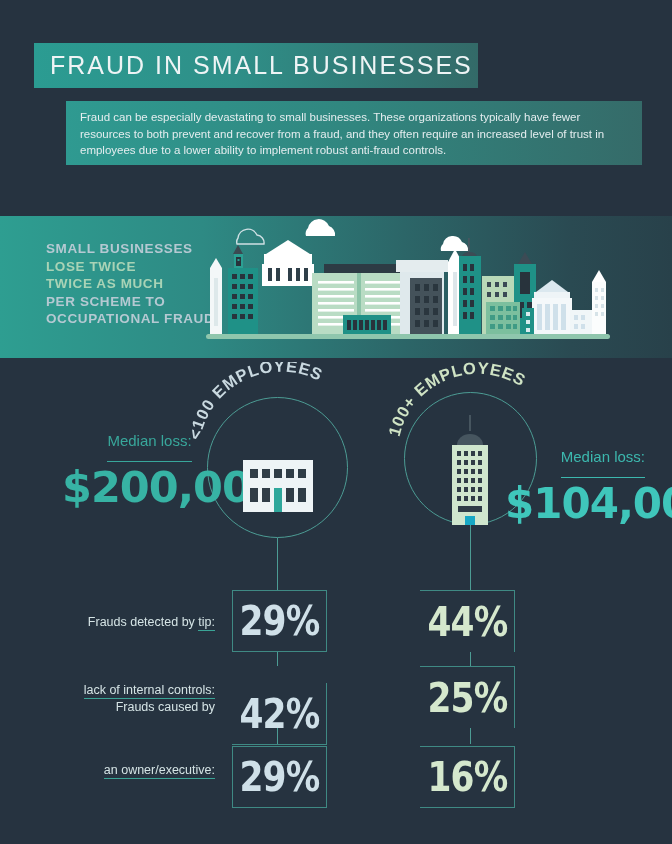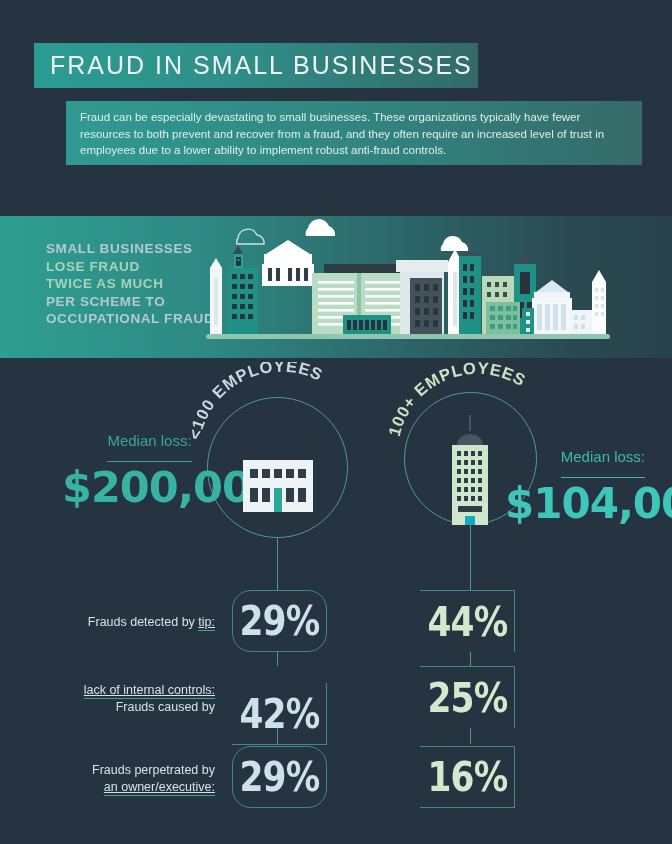--- a/index.html
+++ b/index.html
@@ -82,54 +82,54 @@
 
   
   .connector { position: absolute; width: 1.3px; background: #4c9c94; }
 
   
   .stat-label {
     position: absolute; font-size: 12.5px; color: #d5e4e5; line-height: 17px;
   }
   .stat-label.left-col { text-align: right; }
   .stat-label .ul {
-    border-bottom: 1.4px solid #3aa496; padding-bottom: 1px; text-decoration: underline;
+    border-bottom: 1.4px solid #3aa496; padding-bottom: 1px;
   }
   .stat-box {
     position: absolute; display: flex; align-items: center; justify-content: center;
   }
   .stat-box .pct {
     font-family: "DejaVu Sans", sans-serif;
     font-weight: bold; font-size: 40px; line-height: 1;
     transform: scaleX(0.86); letter-spacing: -1px;
   }
   .pct-blue { color: #cfe0e8; }
   .pct-green { color: #d5e8cd; }
-  .bx-l { border-left: 1.2px solid #3f8a84; border-radius: 19px; }
+  .bx-l { border-left: 1.2px solid #3f8a84; }
   .bx-r { border-right: 1.2px solid #3f8a84; }
   .bx-t { border-top: 1.2px solid #3f8a84; }
   .bx-b { border-bottom: 1.2px solid #3f8a84; }
 </style>
 </head>
 <body>
 
 <div id="page">
 
   <div class="title-bar">
     <span class="title-text">FRAUD IN SMALL BUSINESSES</span>
   </div>
 
   <div class="intro-box">
     <p>Fraud can be especially devastating to small businesses. These organizations typically have fewer resources to both prevent and recover from a fraud, and they often require an increased level of trust in employees due to a lower ability to implement robust anti-fraud controls.</p>
   </div>
 
   <div class="banner">
     <div class="banner-text">
       <span class="l-blue">SMALL BUSINESSES</span>
-      <span class="l-green">LOSE FRAUD</span>
+      <span class="l-green">LOSE TWICE</span>
       <span class="l-green">TWICE AS MUCH</span>
       <span class="l-blue">PER SCHEME TO</span>
       <span class="l-blue">OCCUPATIONAL FRAUD</span>
     </div>
 
     <svg class="city" viewBox="0 0 420 142">
 
       <path d="M38 22 a10 10 0 0 1 19 -3 a8 8 0 0 1 7 9 h-27 a7 7 0 0 1 1 -6z" fill="none" stroke="#cfe0e4" stroke-width="1.4"></path>
       <path d="M108 12 a11 11 0 0 1 21 -2 a9 9 0 0 1 6 10 h-29 a8 8 0 0 1 2 -8z" fill="#ffffff"></path>
       <path d="M243 28 a10 10 0 0 1 19 -2 a8 8 0 0 1 6 9 h-27 a7 7 0 0 1 2 -7z" fill="#ffffff"></path>
@@ -423,21 +423,20 @@
     <span class="pct pct-blue">42%</span>
   </div>
   <div class="stat-box bx-r bx-t" style="left:420px; top:666px; width:95px; height:62px;">
     <span class="pct pct-green">25%</span>
   </div>
 
   <div class="connector" style="left:277px; top:728px; height:16px;"></div>
   <div class="connector" style="left:470px; top:728px; height:16px;"></div>
 
   <div class="stat-label left-col" style="left:20px; top:762px; width:195px;">
-    <div>Frauds perpetrated by</div>
     <div><span class="ul">an owner/executive:</span></div>
   </div>
   <div class="stat-box bx-l bx-r bx-t bx-b" style="left:232px; top:746px; width:95px; height:62px;">
     <span class="pct pct-blue">29%</span>
   </div>
   <div class="stat-box bx-r bx-t bx-b" style="left:420px; top:746px; width:95px; height:62px;">
     <span class="pct pct-green">16%</span>
   </div>
 
 </div>

